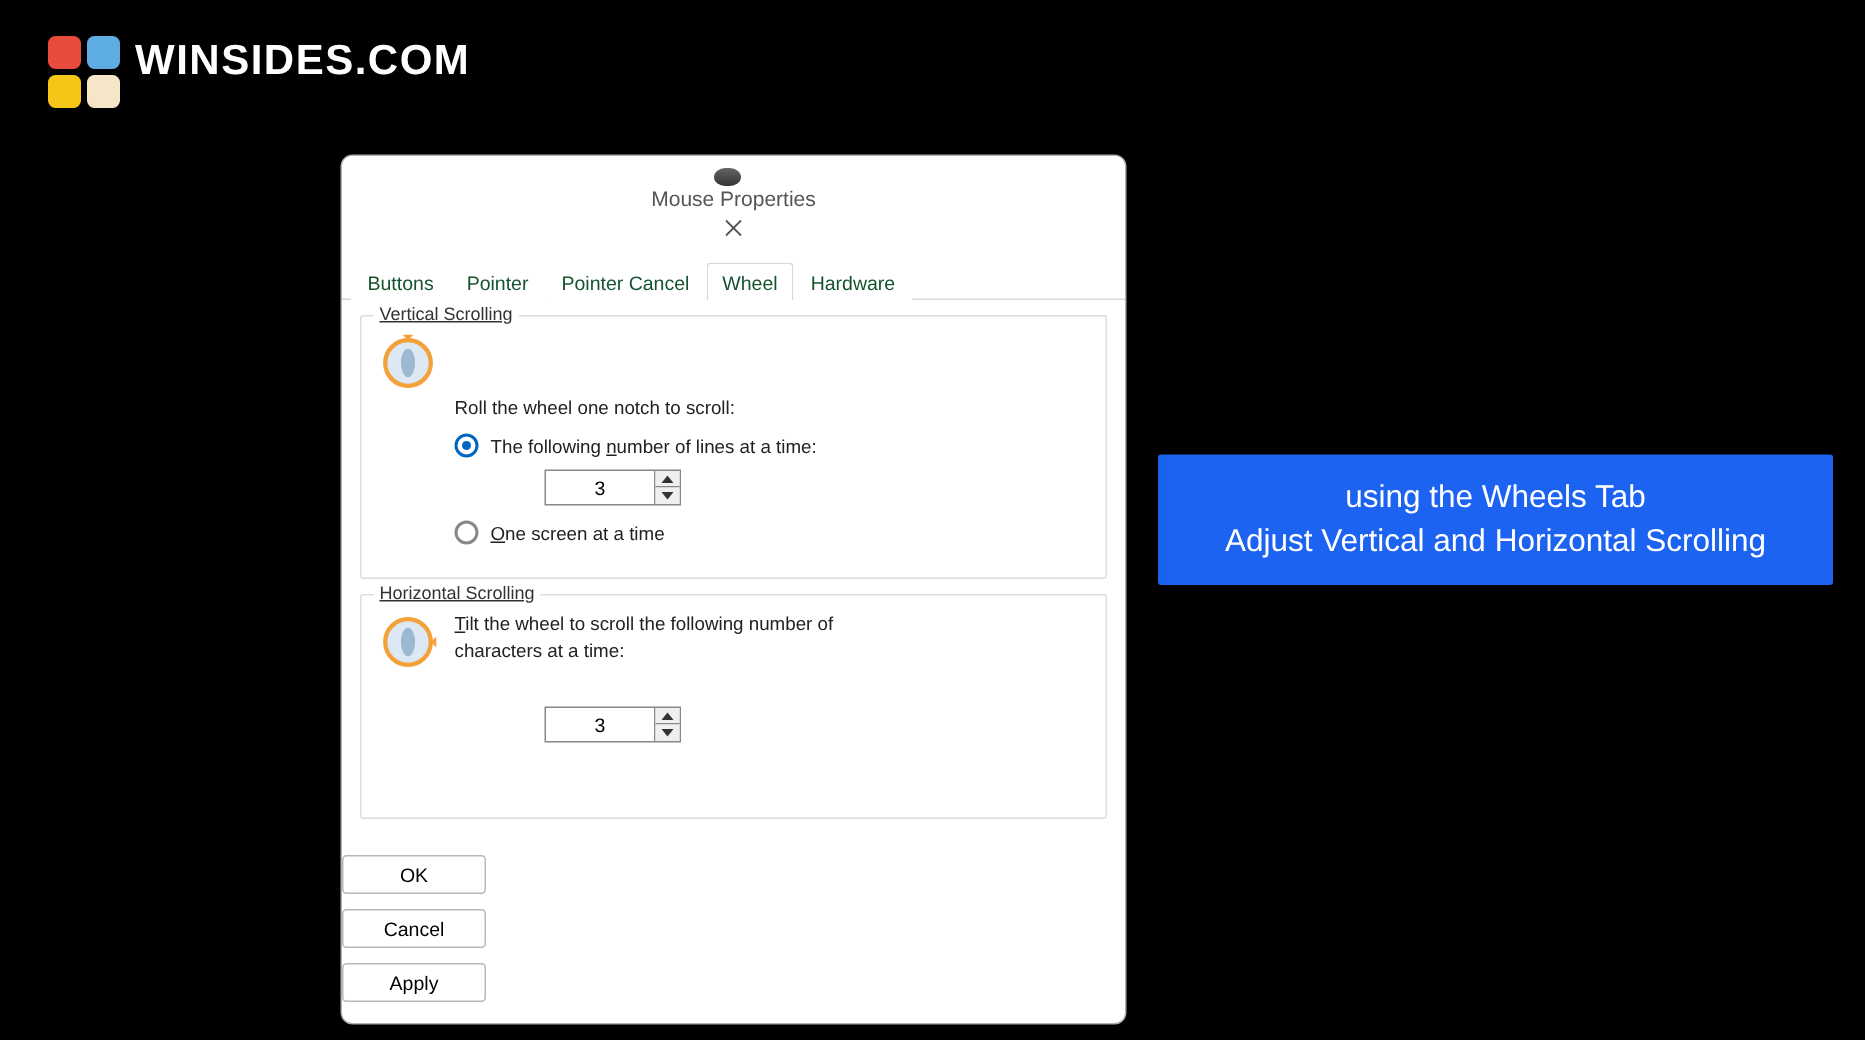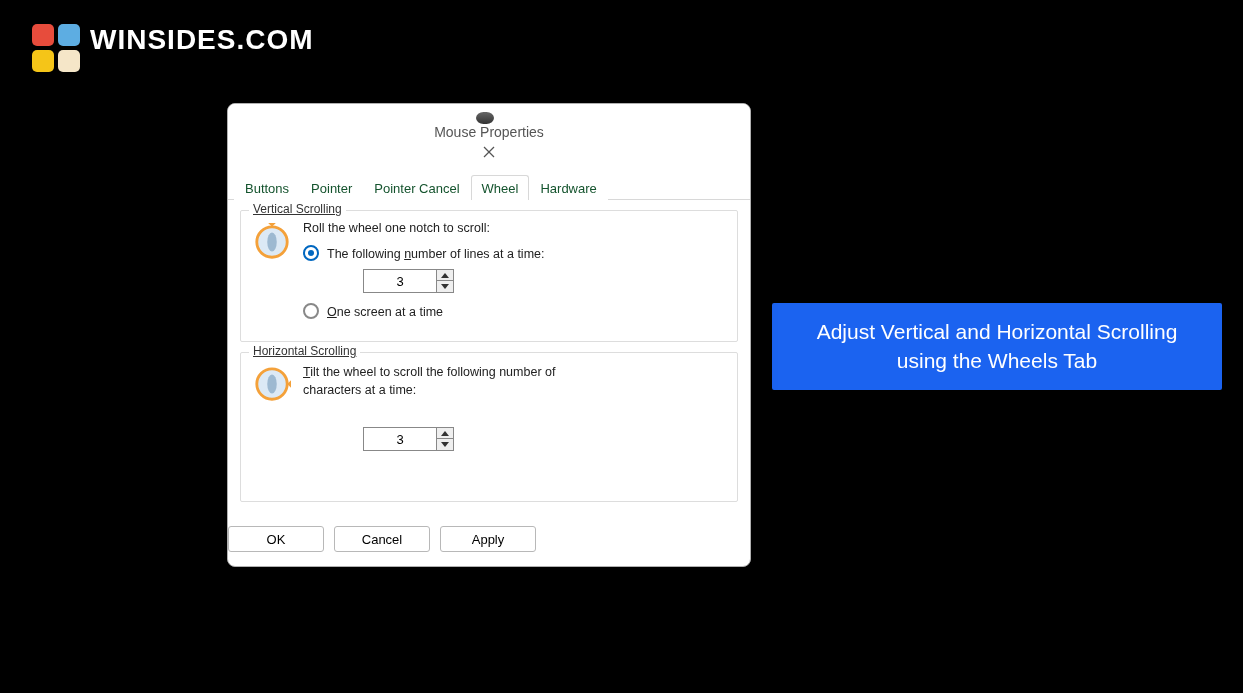--- a/index.html
+++ b/index.html
@@ -137,21 +137,21 @@
 
     .group-row { display: flex; gap: 12px; }
     .group-icon {
       width: 38px; height: 38px;
       flex-shrink: 0;
       margin-top: 2px;
     }
     .wheel-svg { width: 38px; height: 38px; }
 
     .group-content { flex: 1; font-size: 12.5px; color: #222; }
-    .prompt { margin-bottom: 10px; }
+    .prompt { margin-bottom: 10px; margin-top: 44px; }
 
     .radio-row {
       display: flex; align-items: flex-end; gap: 8px;
       margin-bottom: 8px; margin-left: 0;
     }
     .radio {
       width: 16px; height: 16px; border-radius: 50%;
       border: 2px solid #888; position: relative; cursor: pointer;
       background: #fff;
     }
@@ -195,22 +195,23 @@
     .tri-down {
       width: 0; height: 0;
       border-left: 4px solid transparent;
       border-right: 4px solid transparent;
       border-top: 5px solid #333;
     }
 
     .h-prompt { line-height: 1.45; max-width: 280px; }
 
     .button-row {
-      display: flex; gap: 10px;
+      display: flex; justify-content: flex-end; gap: 10px;
       padding: 10px 14px 14px 0;
+      flex-direction: column;
     }
     .dlg-btn {
       width: 96px; height: 26px;
       border: 1px solid #b8b8b8;
       background: #fff;
       border-radius: 3px;
       font-size: 13px;
       cursor: pointer;
     }
   </style>
@@ -221,22 +222,22 @@
   <div class="logo-tiles">
     <div class="tile red"></div>
     <div class="tile blue"></div>
     <div class="tile yellow"></div>
     <div class="tile cream"></div>
   </div>
   <div class="logo-text">WINSIDES.COM</div>
 </div>
 
 <div class="callout">
+  <div>using the Wheels Tab</div>
   <div>Adjust Vertical and Horizontal Scrolling</div>
-  <div>using the Wheels Tab</div>
 </div>
 
 <div class="dialog">
   <div class="titlebar">
     <div class="titlebar-icon"></div>
     <div class="titlebar-text">Mouse Properties</div>
     <div class="close-btn">
       <svg width="12" height="12" viewBox="0 0 12 12">
         <line x1="1" y1="1" x2="11" y2="11" stroke="#555" stroke-width="1.2"></line>
         <line x1="11" y1="1" x2="1" y2="11" stroke="#555" stroke-width="1.2"></line>

